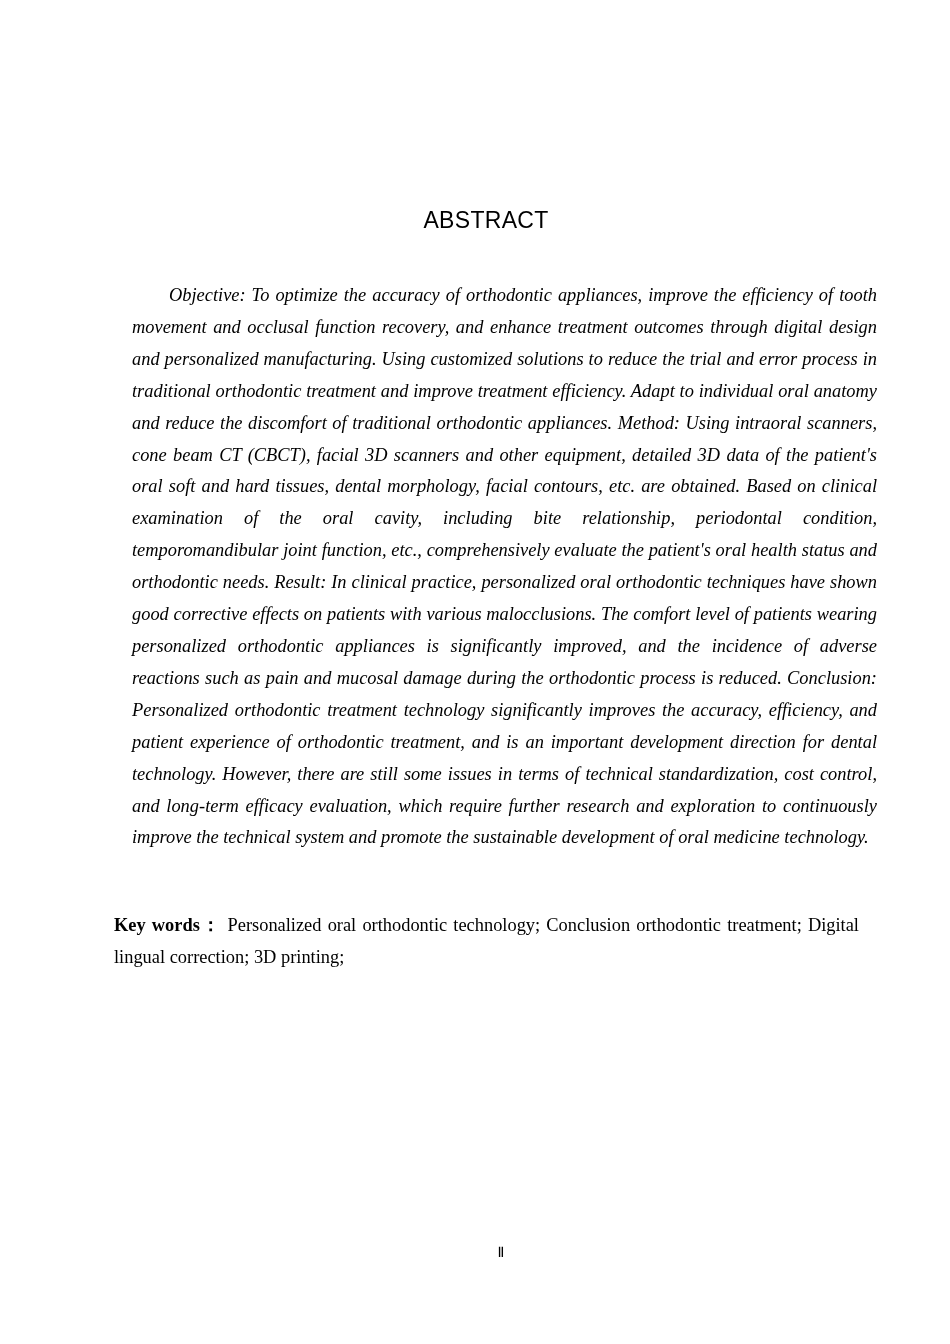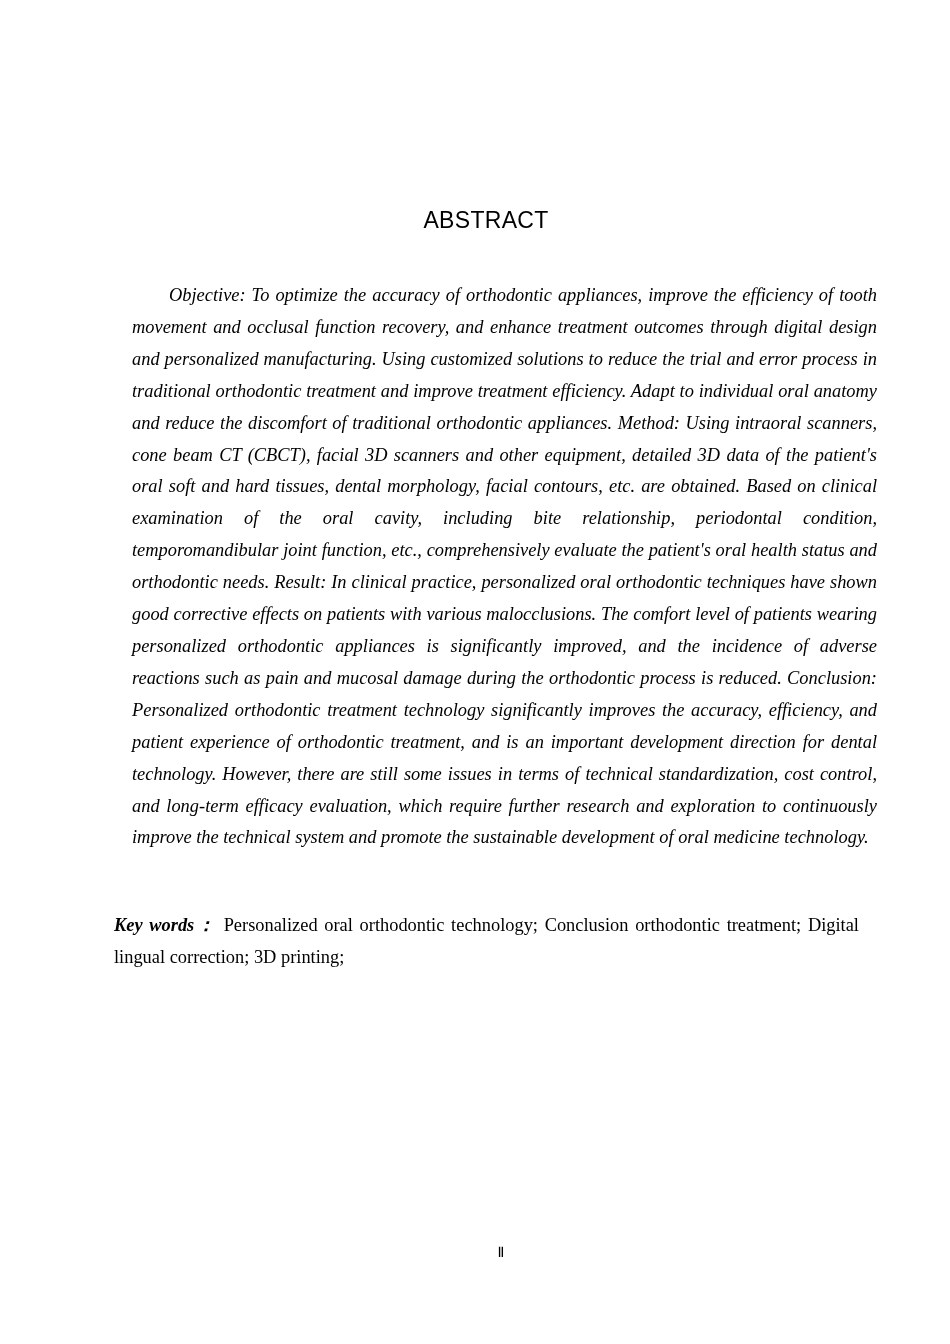--- a/index.html
+++ b/index.html
@@ -15,21 +15,21 @@
     font-family: "Liberation Serif", serif;
     font-size: 18.4px; line-height: 31.9px;
     text-align: justify; text-indent: 37px; margin: 8px; font-style: italic;
   }
   .keywords {
     position: absolute; left: 114px; width: 745px; top: 910px;
     font-family: "Liberation Serif", serif;
     font-size: 18.4px; line-height: 31.9px;
     text-align: justify; margin: 0;
   }
-  .keywords b { font-weight: bold; font-style: italic; }
+  .keywords b { font-weight: bold; }
   .page-number {
     position: absolute; left: 0; width: 1002px; top: 1244px;
     text-align: center;
     font-family: "Liberation Serif", serif;
     font-size: 14px;
   }
 </style>
 </head>
 <body>
 

